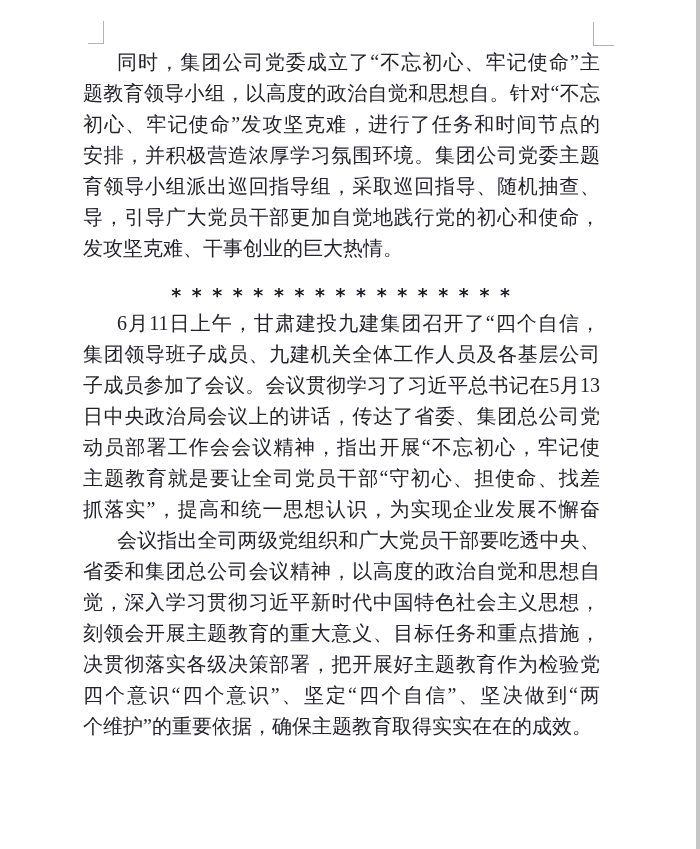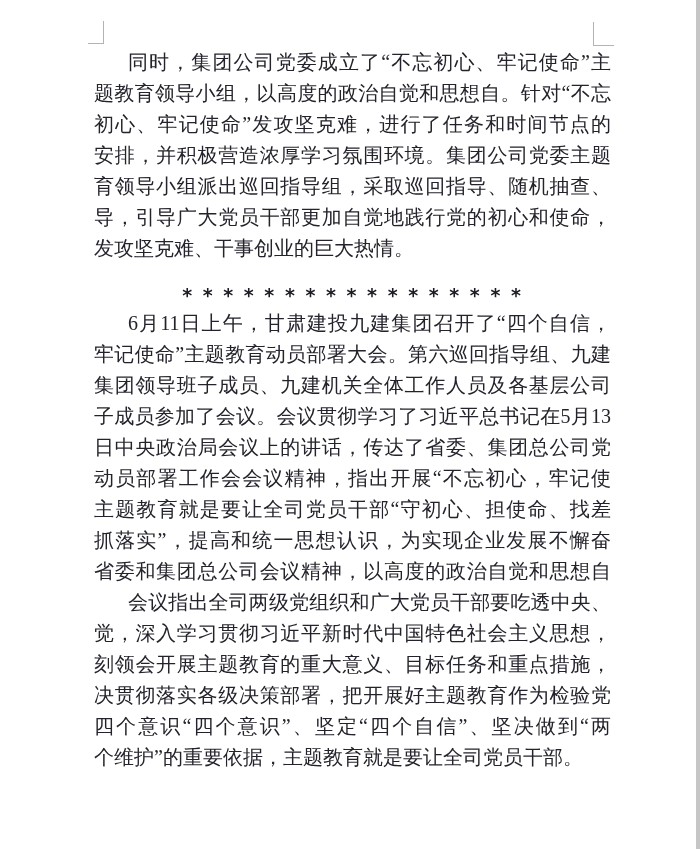--- a/index.html
+++ b/index.html
@@ -10,21 +10,21 @@
   body {
     width: 700px;
     height: 849px;
     position: relative;
     overflow: hidden;
     font-family: "Liberation Serif", "DejaVu Serif", serif;
   }
   
   .doc {
     position: absolute;
-    left: 94px;
+    left: 83px;
     top: 47px;
     width: 517px;
     color: #23232b;
     font-size: 20px;
   }
   .para { margin: 0; }
   .line {
     height: 31px;
     line-height: 31px;
     overflow: hidden;
@@ -78,33 +78,32 @@
         <div class="line">题教育领导小组，以高度的政治自觉和思想自。针对“不忘</div>
         <div class="line">初心、牢记使命”发攻坚克难，进行了任务和时间节点的</div>
         <div class="line">安排，并积极营造浓厚学习氛围环境。集团公司党委主题教</div>
         <div class="line">育领导小组派出巡回指导组，采取巡回指导、随机抽查、调</div>
         <div class="line">导，引导广大党员干部更加自觉地践行党的初心和使命，焕</div>
         <div class="line last">发攻坚克难、干事创业的巨大热情。</div>
       </div>
       <div class="separator"><span>* * * * * * * * * * * * * * * * *</span></div>
       <div class="para">
         <div class="line first">6月11日上午，甘肃建投九建集团召开了“四个自信，</div>
-        <div class="line">牢记使命”主题教育动员部署大会。第六巡回指导组、九建</div>
         <div class="line">集团领导班子成员、九建机关全体工作人员及各基层公司班</div>
         <div class="line">子成员参加了会议。会议贯彻学习了习近平总书记在5月13</div>
         <div class="line">日中央政治局会议上的讲话，传达了省委、集团总公司党委</div>
         <div class="line">动员部署工作会会议精神，指出开展“不忘初心，牢记使命”</div>
         <div class="line">主题教育就是要让全司党员干部“守初心、担使命、找差距、</div>
         <div class="line last">抓落实”，提高和统一思想认识，为实现企业发展不懈奋斗。</div>
       </div>
       <div class="para">
+        <div class="line first">会议指出全司两级党组织和广大党员干部要吃透中央、</div>
         <div class="line">省委和集团总公司会议精神，以高度的政治自觉和思想自</div>
-        <div class="line first">会议指出全司两级党组织和广大党员干部要吃透中央、</div>
         <div class="line">觉，深入学习贯彻习近平新时代中国特色社会主义思想，深</div>
         <div class="line">刻领会开展主题教育的重大意义、目标任务和重点措施，坚</div>
         <div class="line">决贯彻落实各级决策部署，把开展好主题教育作为检验党员</div>
         <div class="line">四个意识“四个意识”、坚定“四个自信”、坚决做到“两</div>
-        <div class="line last">个维护”的重要依据，主题教育就是要让全司党员干部。</div>
+        <div class="line last">个维护”的重要依据，确保主题教育取得实实在在的成效。</div>
       </div>
     </div>
 
   <div class="edge-strip"></div>
 </div>
 
 </body></html>

